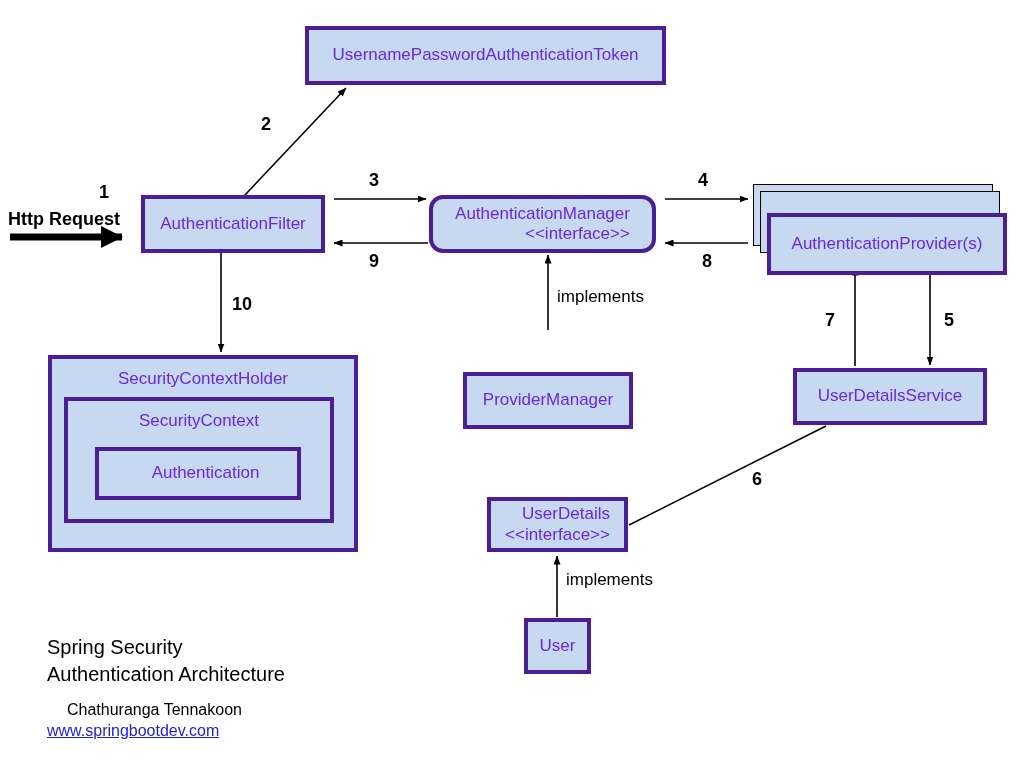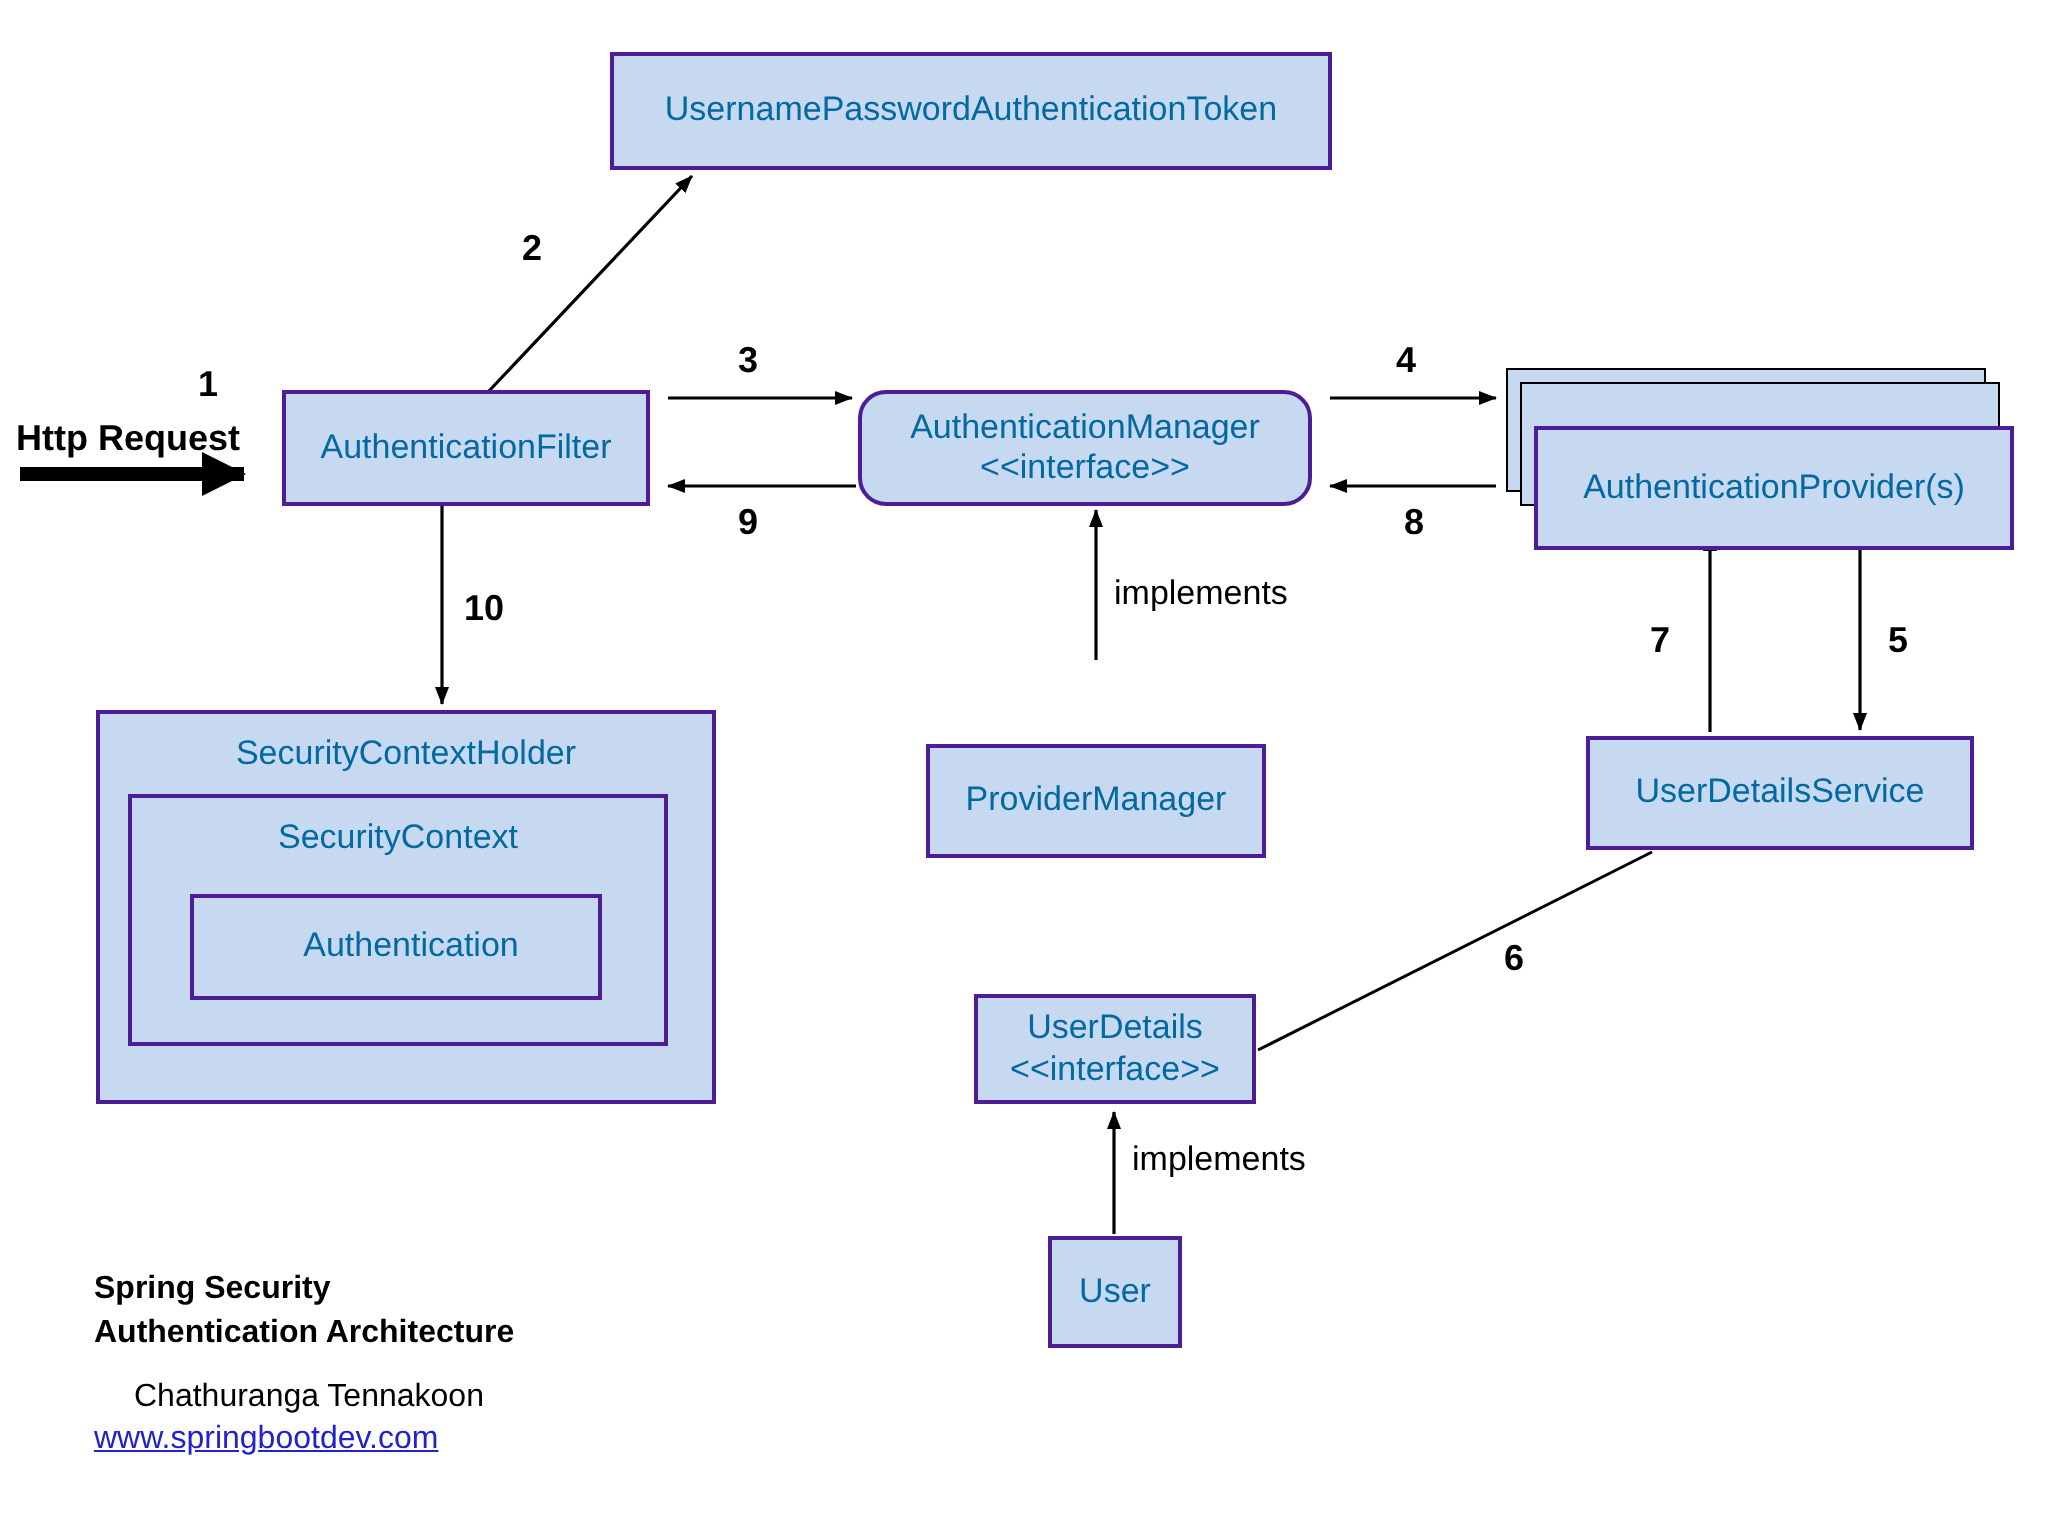--- a/index.html
+++ b/index.html
@@ -21,28 +21,28 @@
     left: 0;
     top: 0;
     width: 1024px;
     height: 768px;
     pointer-events: none;
   }
   .node {
     position: absolute;
     box-sizing: border-box;
     background: #c6d9f1;
-    border: 2px solid #4c1d95;
-    color: #0369a1;
+    border: 4px solid #4c1d95;
+    color: #6d28d9;
     font-size: 17px;
     line-height: 1.18;
     display: flex;
     align-items: center;
     justify-content: center;
-    text-align: center;
+    text-align: right;
     white-space: pre-line;
   }
   .node.top-align {
     align-items: flex-start;
     padding-top: 10px;
   }
   .stack-shadow {
     position: absolute;
     box-sizing: border-box;
     background: #c6d9f1;
@@ -56,22 +56,22 @@
   }
   .label.num {
     font-weight: bold;
     font-size: 18px;
   }
   .title-block {
     position: absolute;
     color: #000000;
   }
   .title-line {
-    font-size: 16px;
-    font-weight: bold;
+    font-size: 20px;
+    font-weight: normal;
     line-height: 1.35;
     white-space: nowrap;
   }
   .author-line {
     font-size: 16px;
     line-height: 1.3;
     white-space: nowrap;
     margin-top: 12px;
     margin-left: 20px;
   }

